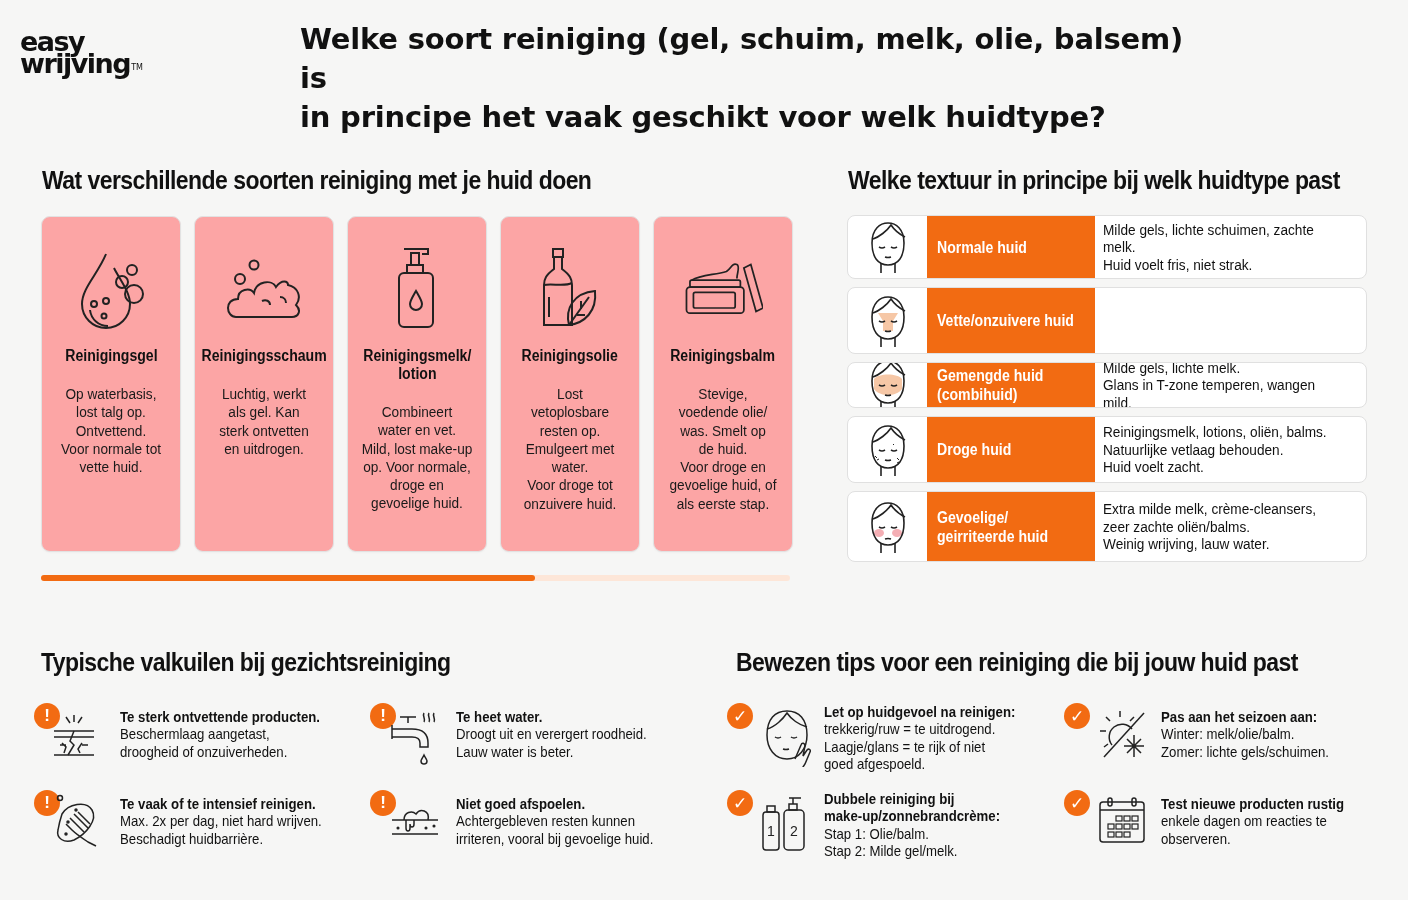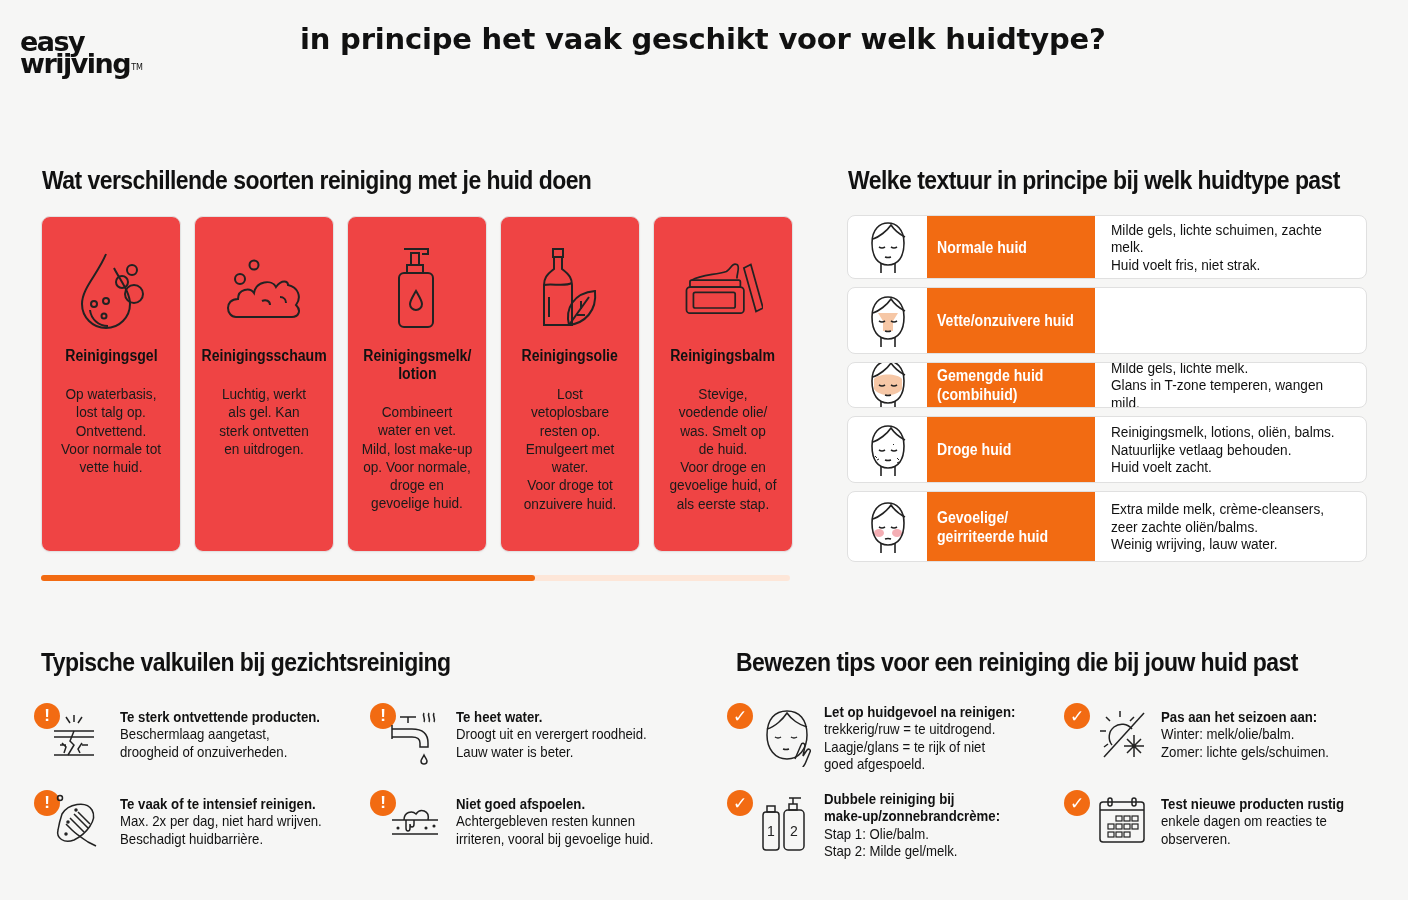--- a/index.html
+++ b/index.html
@@ -21,21 +21,21 @@
     font-family: "DejaVu Sans", sans-serif; font-weight: 700;
     font-size: 29px; line-height: 39px; color: #111; letter-spacing: -0.2px;
   }
   .section-title {
     position: absolute; font-weight: 700; font-size: 25px; color: #111;
     font-family: "Liberation Sans", sans-serif; letter-spacing: -0.6px;
     transform: scaleX(0.92); transform-origin: left center; white-space: nowrap;
   }
   .cards { position: absolute; left: 41px; top: 216px; display: flex; gap: 13px; }
   .card {
-    width: 140px; height: 336px; background: #ef4444; border: 1px solid #e2e2e2;
+    width: 140px; height: 336px; background: #fca5a5; border: 1px solid #e2e2e2;
     border-radius: 9px; display: flex; flex-direction: column; align-items: center;
     padding-top: 26px; box-shadow: 0 1px 2px rgba(0,0,0,0.03);
   }
   .card .icon { width: 80px; height: 90px; display: flex; align-items: center; justify-content: center; }
   .card .ctitle {
     margin-top: 14px; font-weight: 700; font-size: 16px; line-height: 18px;
     text-align: center; transform: scaleX(0.88); white-space: nowrap;
   }
   .card .cdesc {
     margin-top: 20px; font-size: 15.5px; line-height: 18.3px; text-align: center;
@@ -48,21 +48,21 @@
     display: flex; background: #fff; border: 1px solid #e0e0e0; border-radius: 8px;
     margin-bottom: 8px; overflow: hidden;
   }
   .skin-row .face { width: 79px; display: flex; align-items: center; justify-content: center; }
   .skin-row .label {
     width: 168px; background: #f26b12; color: #fff; font-weight: 700; font-size: 16px;
     line-height: 19px; display: flex; align-items: center; padding-left: 10px;
   }
   .skin-row .label span { display: inline-block; transform: scaleX(0.88); transform-origin: left center; white-space: nowrap; }
   .skin-row .desc {
-    flex: 1; padding-left: 16px; font-size: 15.5px; line-height: 17.5px;
+    flex: 1; padding-left: 8px; font-size: 15.5px; line-height: 17.5px;
     display: flex; align-items: center; color: #111;
   }
   .skin-row .desc span { display: inline-block; transform: scaleX(0.88); transform-origin: left center; white-space: pre-line; }
   .items { position: absolute; }
   .item { position: absolute; display: flex; }
   .badge {
     width: 26px; height: 26px; border-radius: 50%; background: #f26b12; color: #fff;
     font-weight: 900; font-size: 17px; display: flex; align-items: center; justify-content: center;
     position: absolute;
   }
@@ -72,20 +72,21 @@
   .item .txt span { display: block; }
 </style>
 </head>
 <body>
 
 <div class="logo">
   <div>easy</div>
   <div><span>wrijving</span><span class="tm">TM</span></div>
 </div>
 <div class="main-title">
+  <div>Welke soort reiniging (gel, schuim, melk, olie, balsem) is</div>
   <div>in principe het vaak geschikt voor welk huidtype?</div>
 </div>
 
 <div class="section-title" style="left:42px; top:166px;">Wat verschillende soorten reiniging met je huid doen</div>
 <div class="cards">
   <div class="card">
     <div class="icon">
       <svg width="70" height="84" viewBox="0 0 70 84" fill="none" stroke="#222" stroke-width="2">
           <path d="M30 8 C22 28 6 42 6 58 a24 24 0 0 0 48 0 C54 46 44 34 38 22"></path>
           <circle cx="56" cy="24" r="5"></circle>

